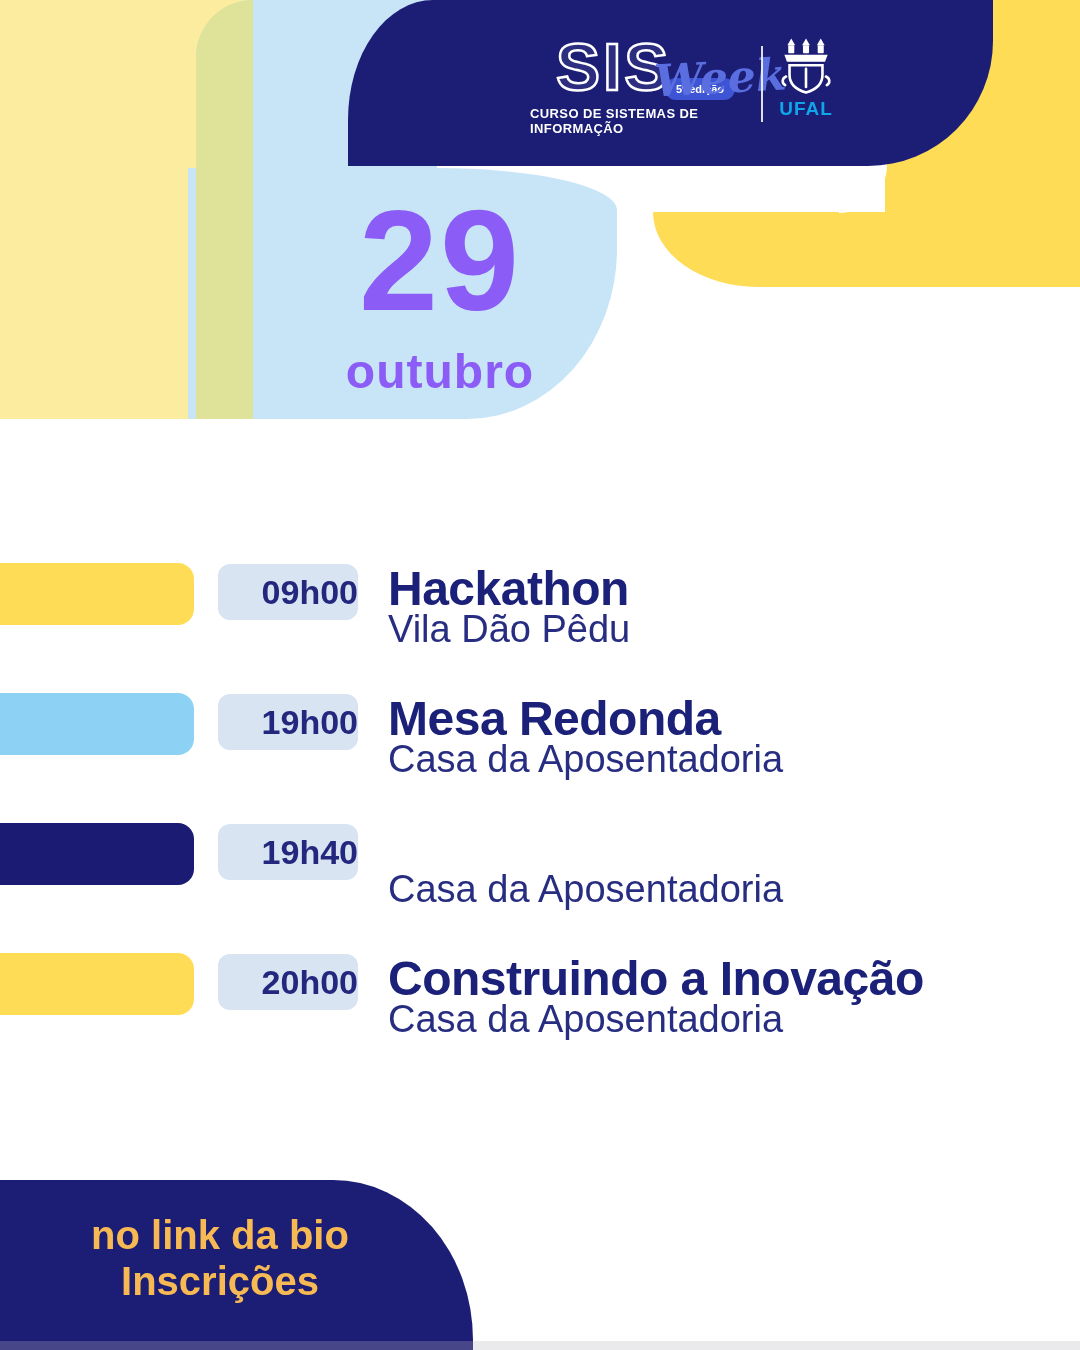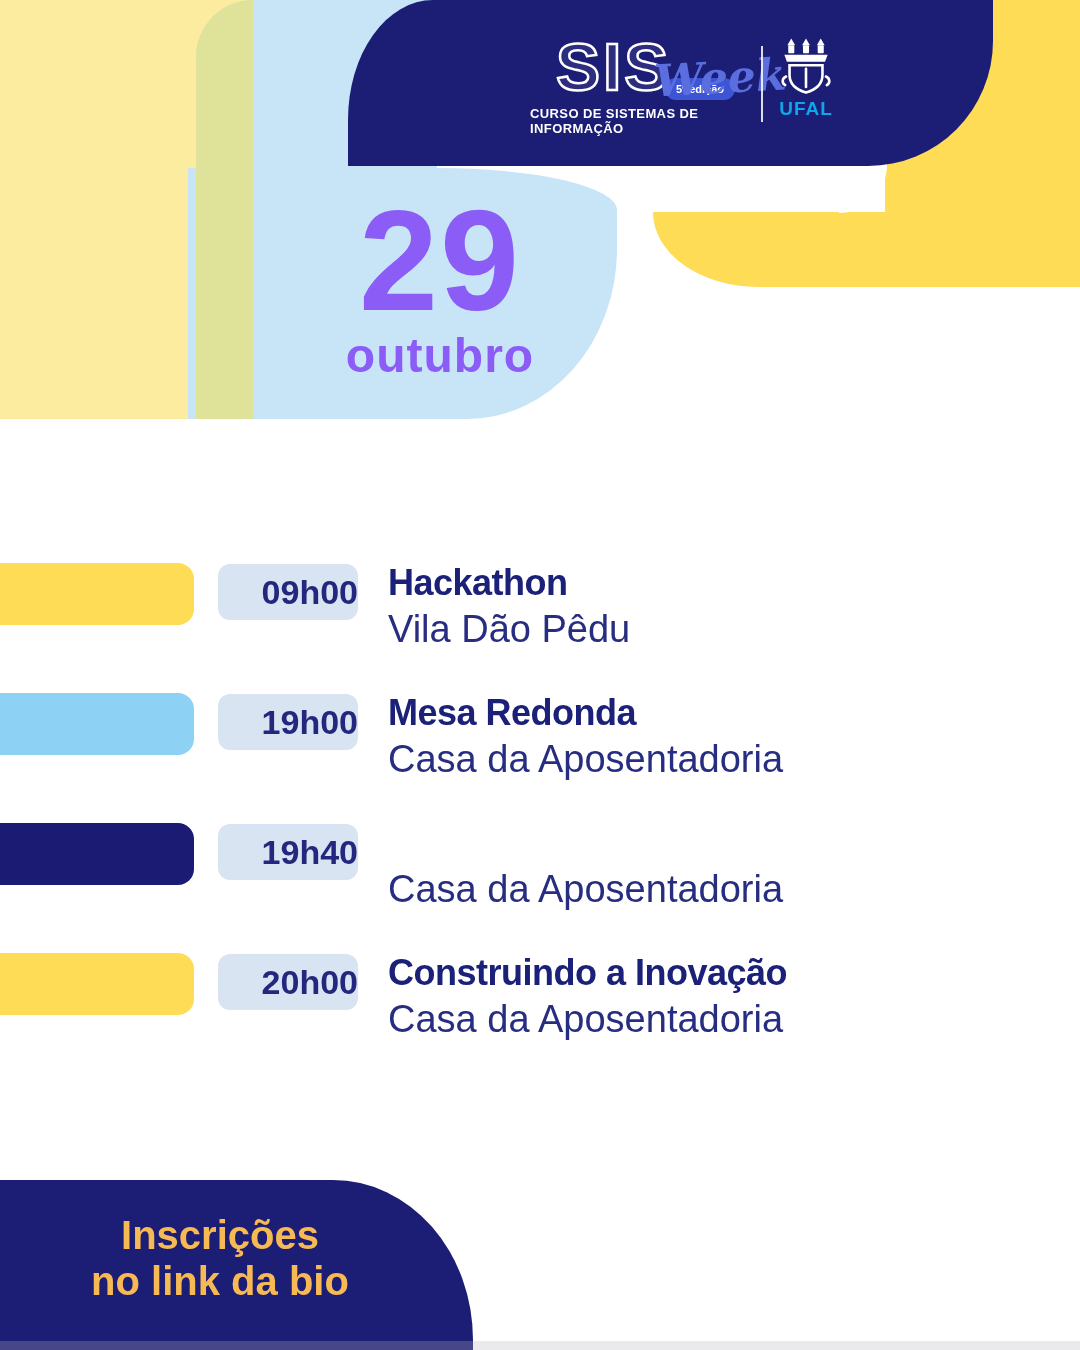--- a/index.html
+++ b/index.html
@@ -33,29 +33,29 @@
   .week-logo{left:306px;top:56px;font-size:44px;font-weight:700;font-style:italic;
           font-family:"DejaVu Serif",serif;color:#5A6EE0;line-height:1;transform:rotate(-3deg);}
   .divider{left:413px;top:46px;width:2px;height:76px;background:rgba(255,255,255,0.85);}
   .ufal-wrap{left:426px;top:38px;width:64px;text-align:center;}
   .ufal-wrap svg{width:52px;height:58px;display:block;margin:0 auto;}
   .ufal-label{color:#0ea5e9;font-size:19px;font-weight:700;letter-spacing:1px;margin-top:2px;}
 
   
   .date-box{left:250px;top:190px;width:380px;text-align:center;color:#8b5cf6;}
   .date-day{font-size:142px;font-weight:800;line-height:1;letter-spacing:2px;}
-  .date-month{font-size:48px;font-weight:800;line-height:1;margin-top:0;letter-spacing:1px;}
+  .date-month{font-size:48px;font-weight:800;line-height:1;margin-top:16px;letter-spacing:1px;}
 
   
   .row{left:0;width:1080px;height:110px;}
   .accent-bar{position:absolute;left:0;top:0;width:194px;height:62px;border-radius:0 16px 16px 0;}
   .time-pill{position:absolute;left:218px;top:1px;width:140px;height:56px;background:#D9E4F2;
           border-radius:12px;color:#23277D;font-size:34px;font-weight:700;
           display:flex;align-items:center;justify-content:flex-end;}
-  .event-title{position:absolute;left:388px;top:2px;font-size:36px;font-weight:800;
+  .event-title{position:absolute;left:388px;top:2px;font-size:48px;font-weight:800;
           color:#1B2078;line-height:1;letter-spacing:-0.5px;text-align:center;}
   .event-loc{position:absolute;left:388px;top:47px;font-size:38px;font-weight:400;
           color:#272D80;line-height:1;}
 
   
   .footer-shape{left:0;top:1180px;width:473px;height:170px;background:#1C1D75;
           border-top-right-radius:140px 160px;}
   .cta{left:20px;top:1212px;width:400px;text-align:center;color:#F6B953;
           font-size:40px;font-weight:800;line-height:1.16;}
   .bottom-strip{left:0;top:1341px;width:1080px;height:9px;background:rgba(180,180,190,0.28);}
@@ -136,18 +136,18 @@
     <div class="accent-bar" style="background: rgb(255, 220, 85);"></div>
     <div class="time-pill">
         <span>20h00</span>
       </div>
     <div class="event-title">Construindo a Inovação</div>
     <div class="event-loc">Casa da Aposentadoria</div>
   </div>
 
   <div class="abs footer-shape"></div>
   <div class="abs cta">
+    <div>no link da bio</div>
     <div>Inscrições</div>
-    <div>no link da bio</div>
   </div>
   <div class="abs bottom-strip"></div>
 
 </div>
 
 </body></html>

